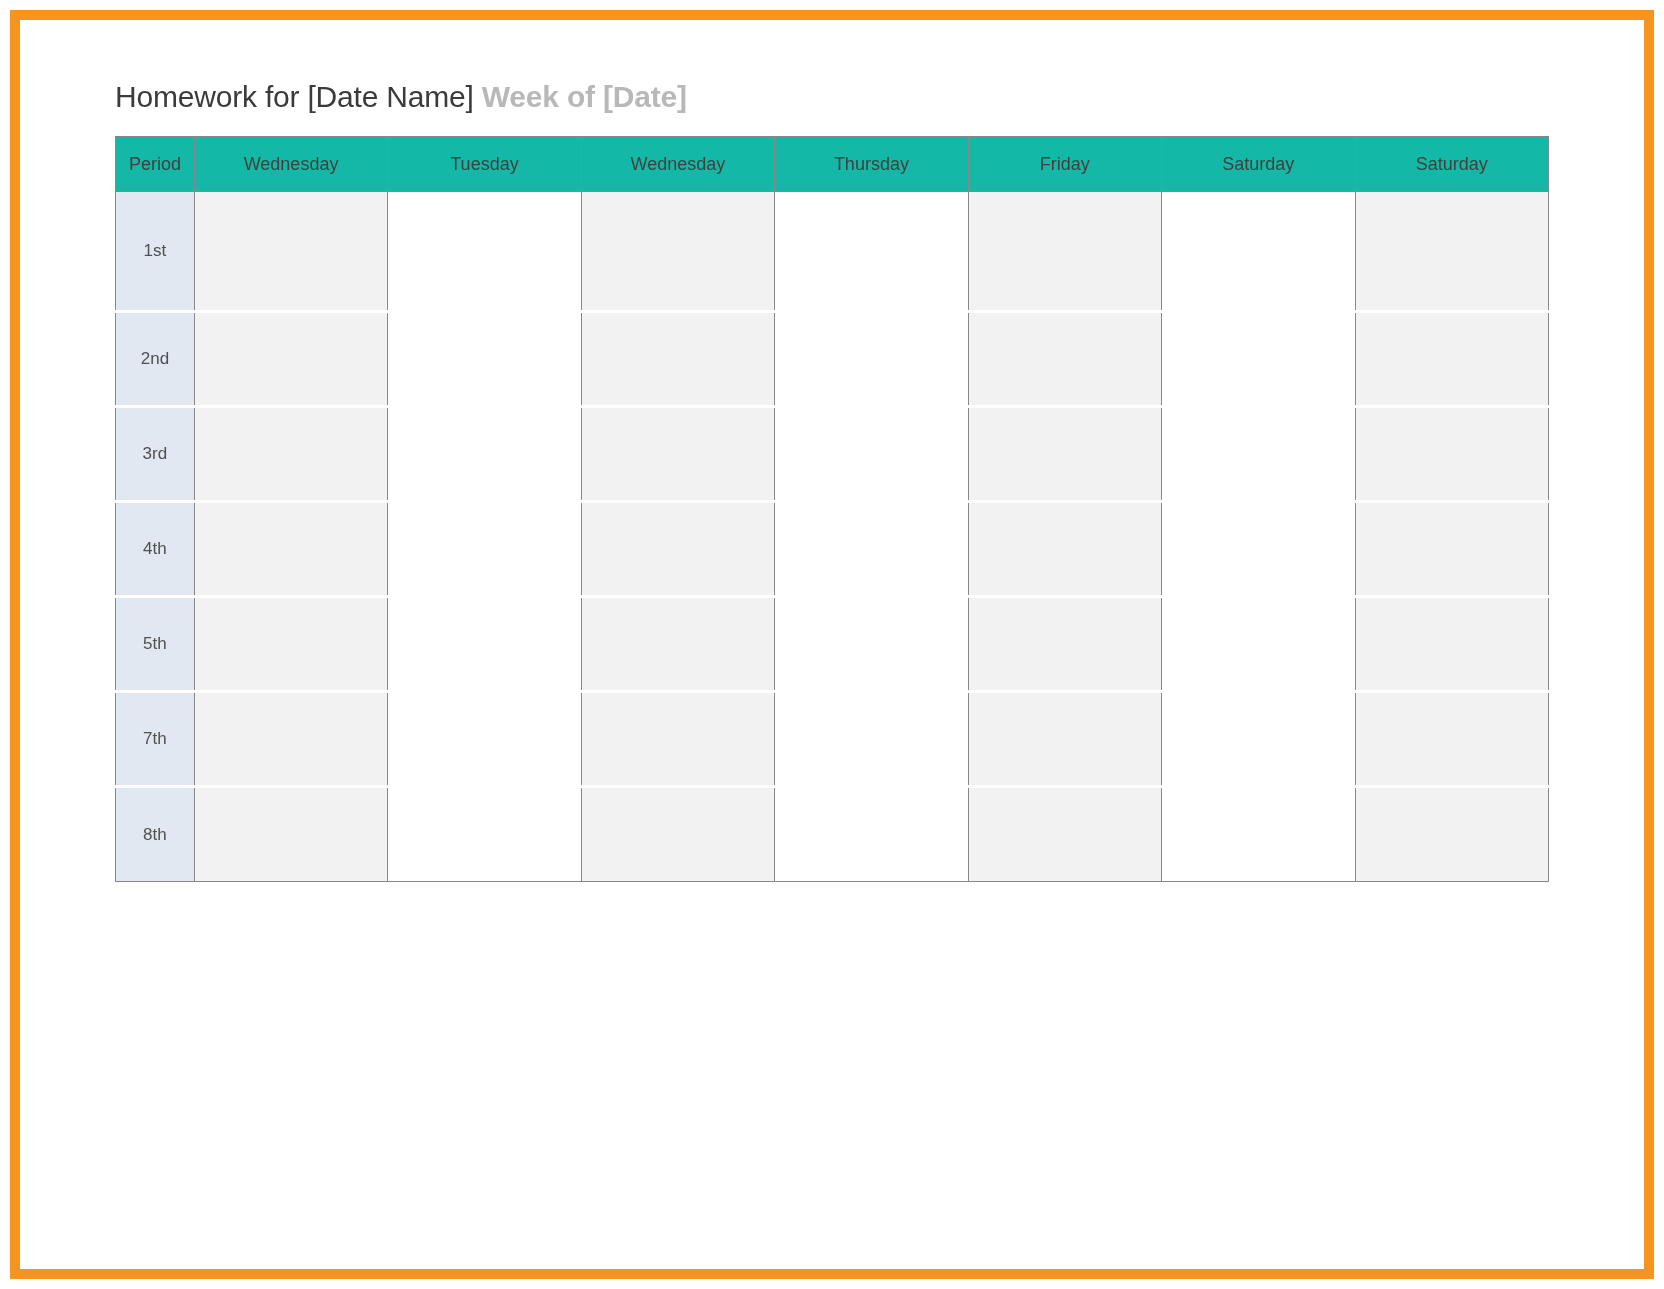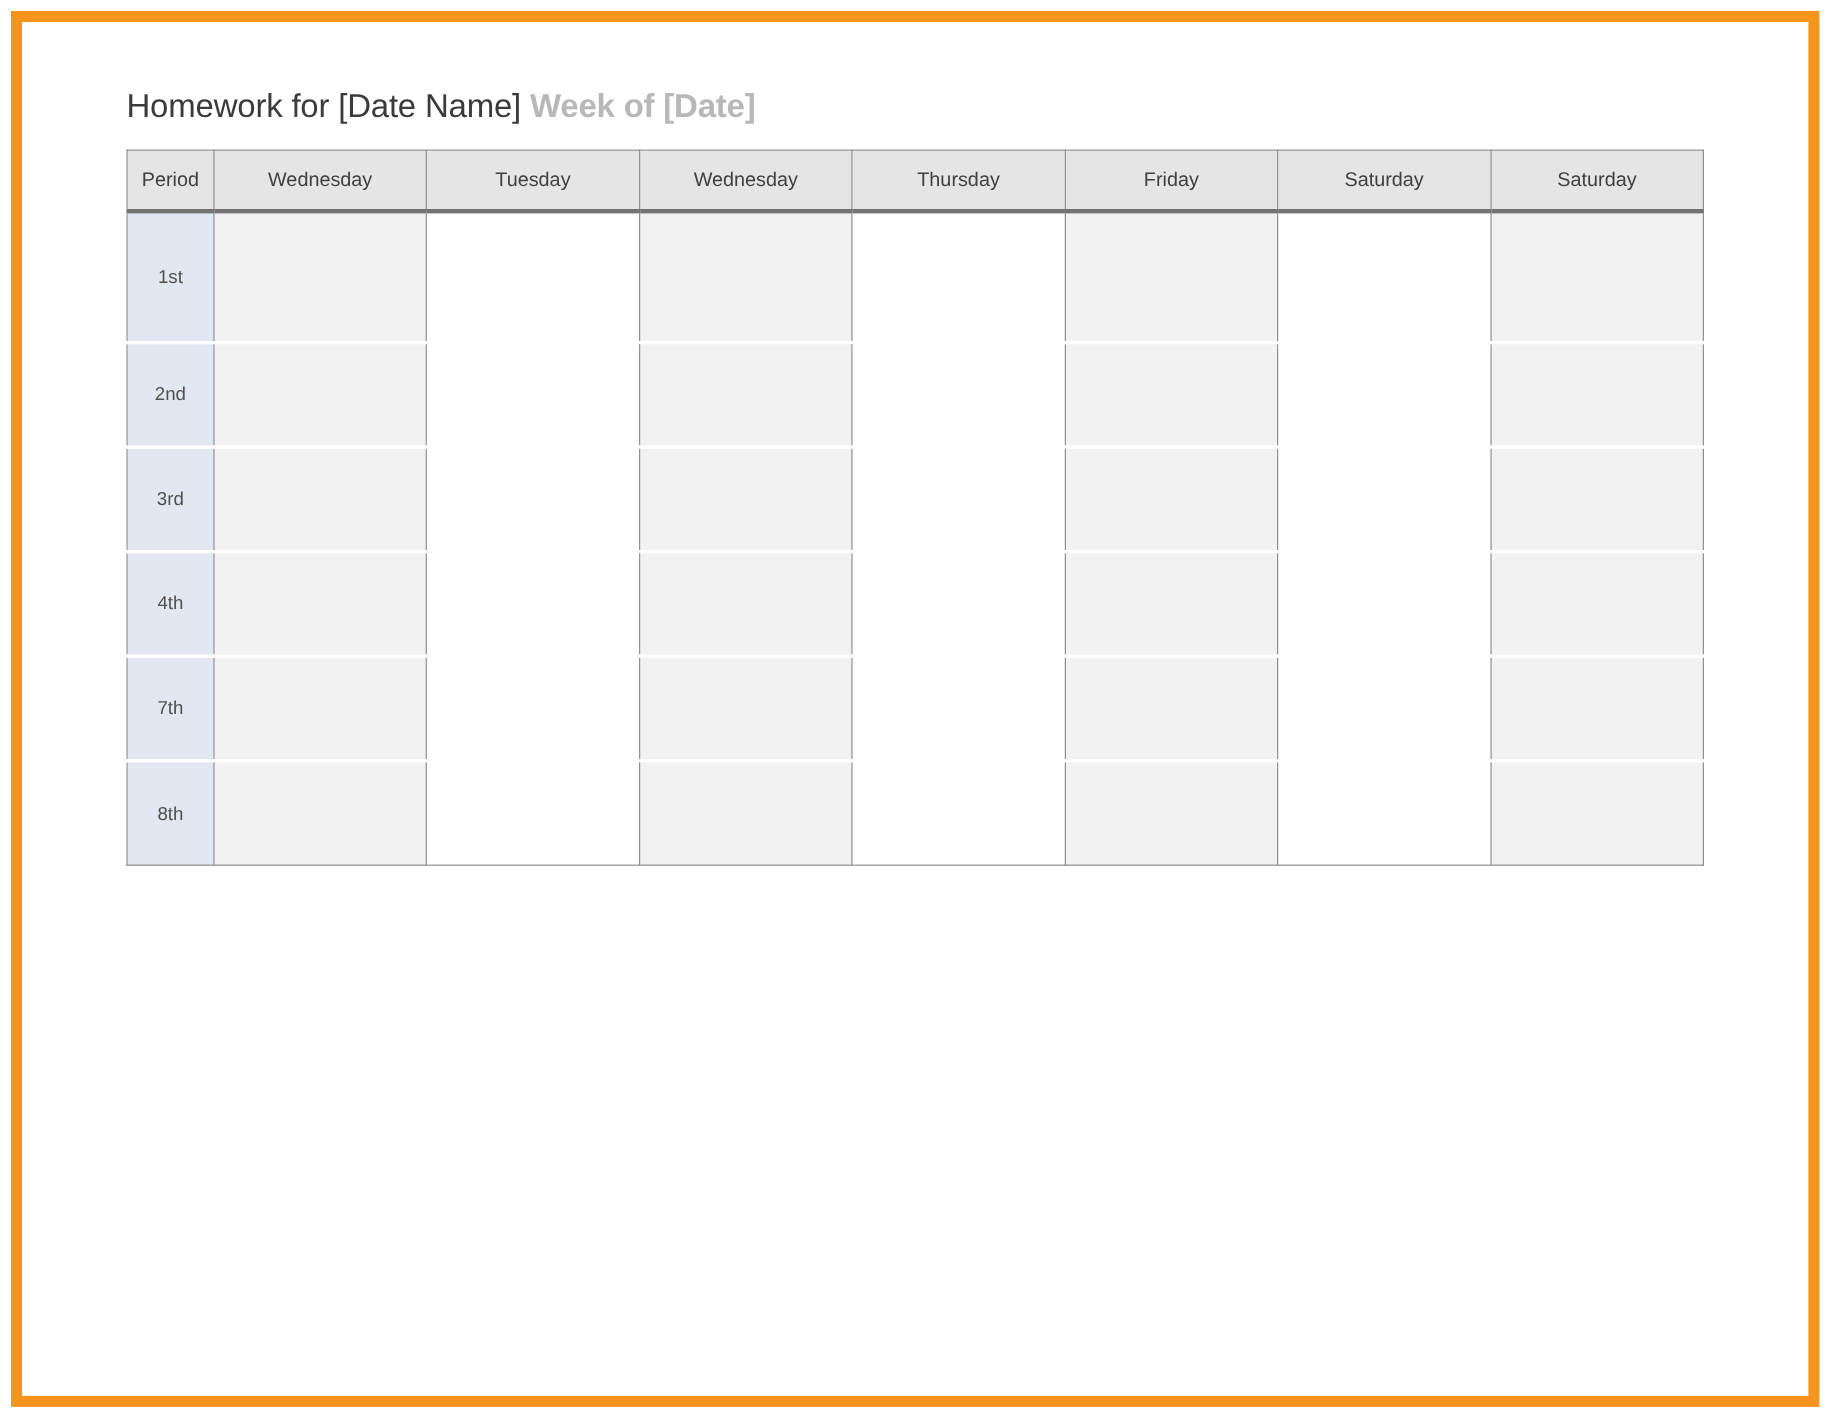--- a/index.html
+++ b/index.html
@@ -45,21 +45,21 @@
       width: 100%;
       table-layout: fixed;
     }
     table.homework-grid th,
     table.homework-grid td {
       border: 1px solid #888;
       text-align: center;
       vertical-align: middle;
     }
     table.homework-grid th {
-      background: #e5e5e5;
+      background: #14b8a6;
       font-weight: 400;
       font-size: 18px;
       color: #404040;
       height: 55px;
     }
     table.homework-grid th.col-period {
       width: 5.5%;
     }
     table.homework-grid td {
       height: 95px;
@@ -81,21 +81,21 @@
     table.homework-grid tbody tr td:nth-child(5),
     table.homework-grid tbody tr td:nth-child(7) {
       background: #ffffff;
     }
     
     table.homework-grid tbody tr td,
     table.homework-grid tbody tr th {
       border-top: 3px solid #fff;
     }
     table.homework-grid tbody tr:first-child td {
-      border-top: 4px solid #737373;
+      border-top: 1px solid #737373;
     }
     
     table.homework-grid tbody tr:first-child td {
       height: 120px;
     }
   </style>
 </head>
 <body>
 
 <div class="outer-frame">
@@ -153,20 +153,30 @@
         <td>4th</td>
         <td></td>
         <td></td>
         <td></td>
         <td></td>
         <td></td>
         <td></td>
         <td></td>
       </tr>
       <tr>
+        <td>5th</td>
+        <td></td>
+        <td></td>
+        <td></td>
+        <td></td>
+        <td></td>
+        <td></td>
+        <td></td>
+      </tr>
+      <tr>
         <td>7th</td>
         <td></td>
         <td></td>
         <td></td>
         <td></td>
         <td></td>
         <td></td>
         <td></td>
       </tr>
       <tr>

